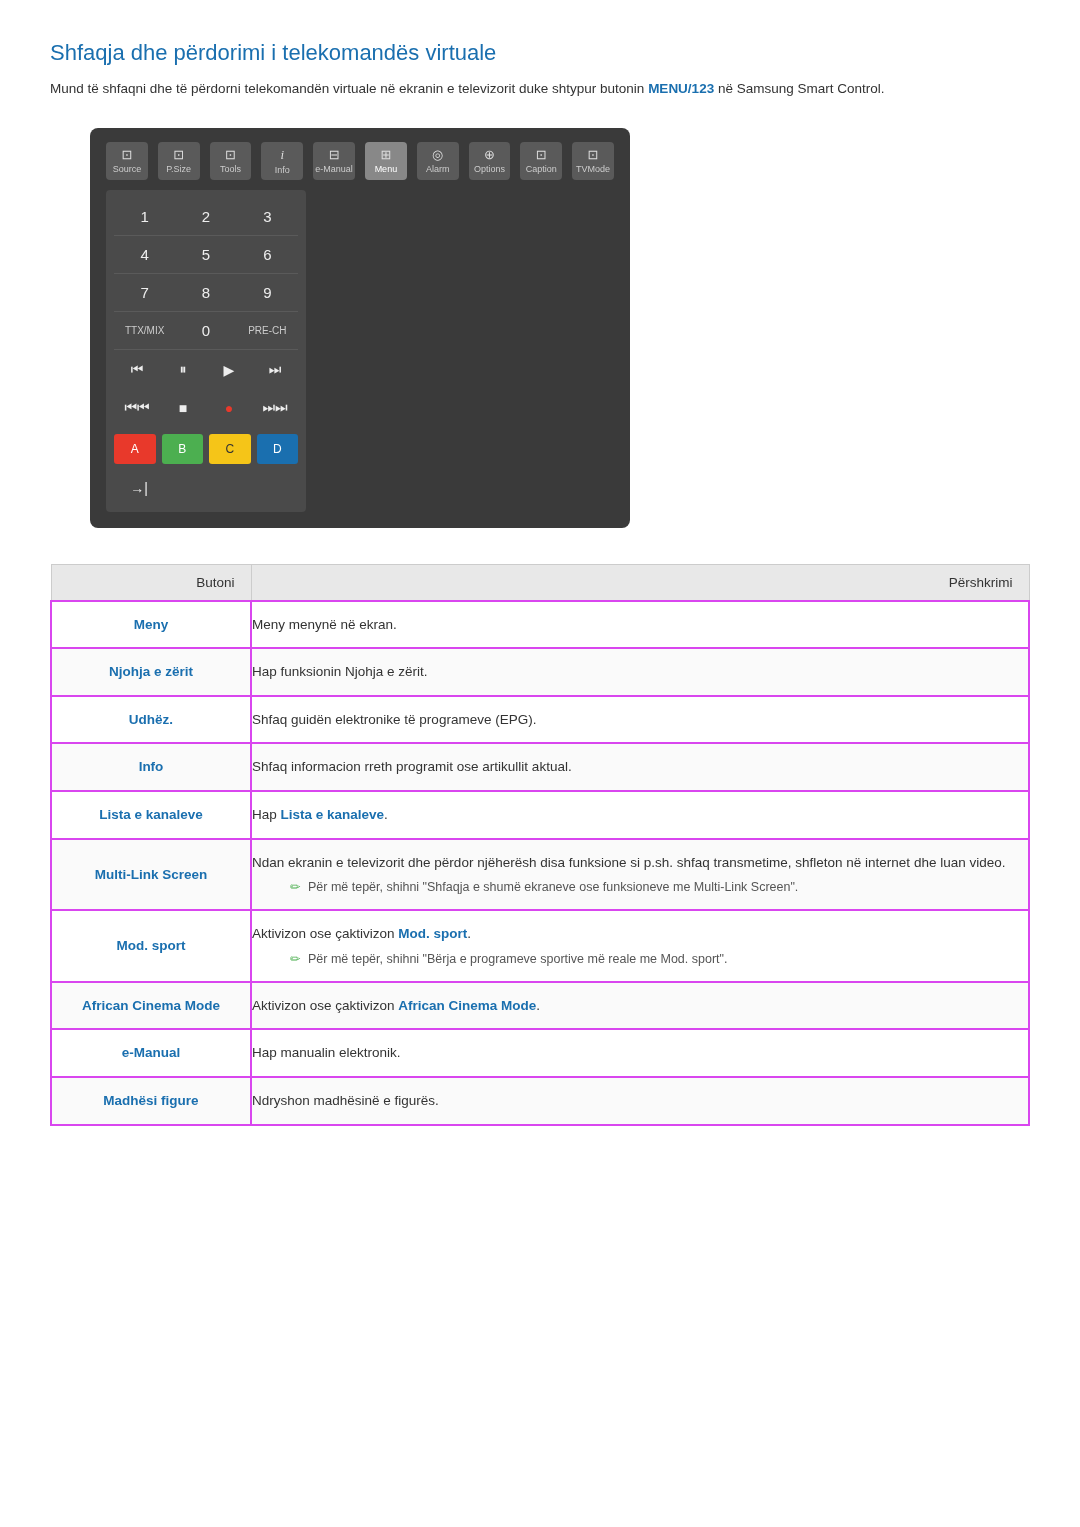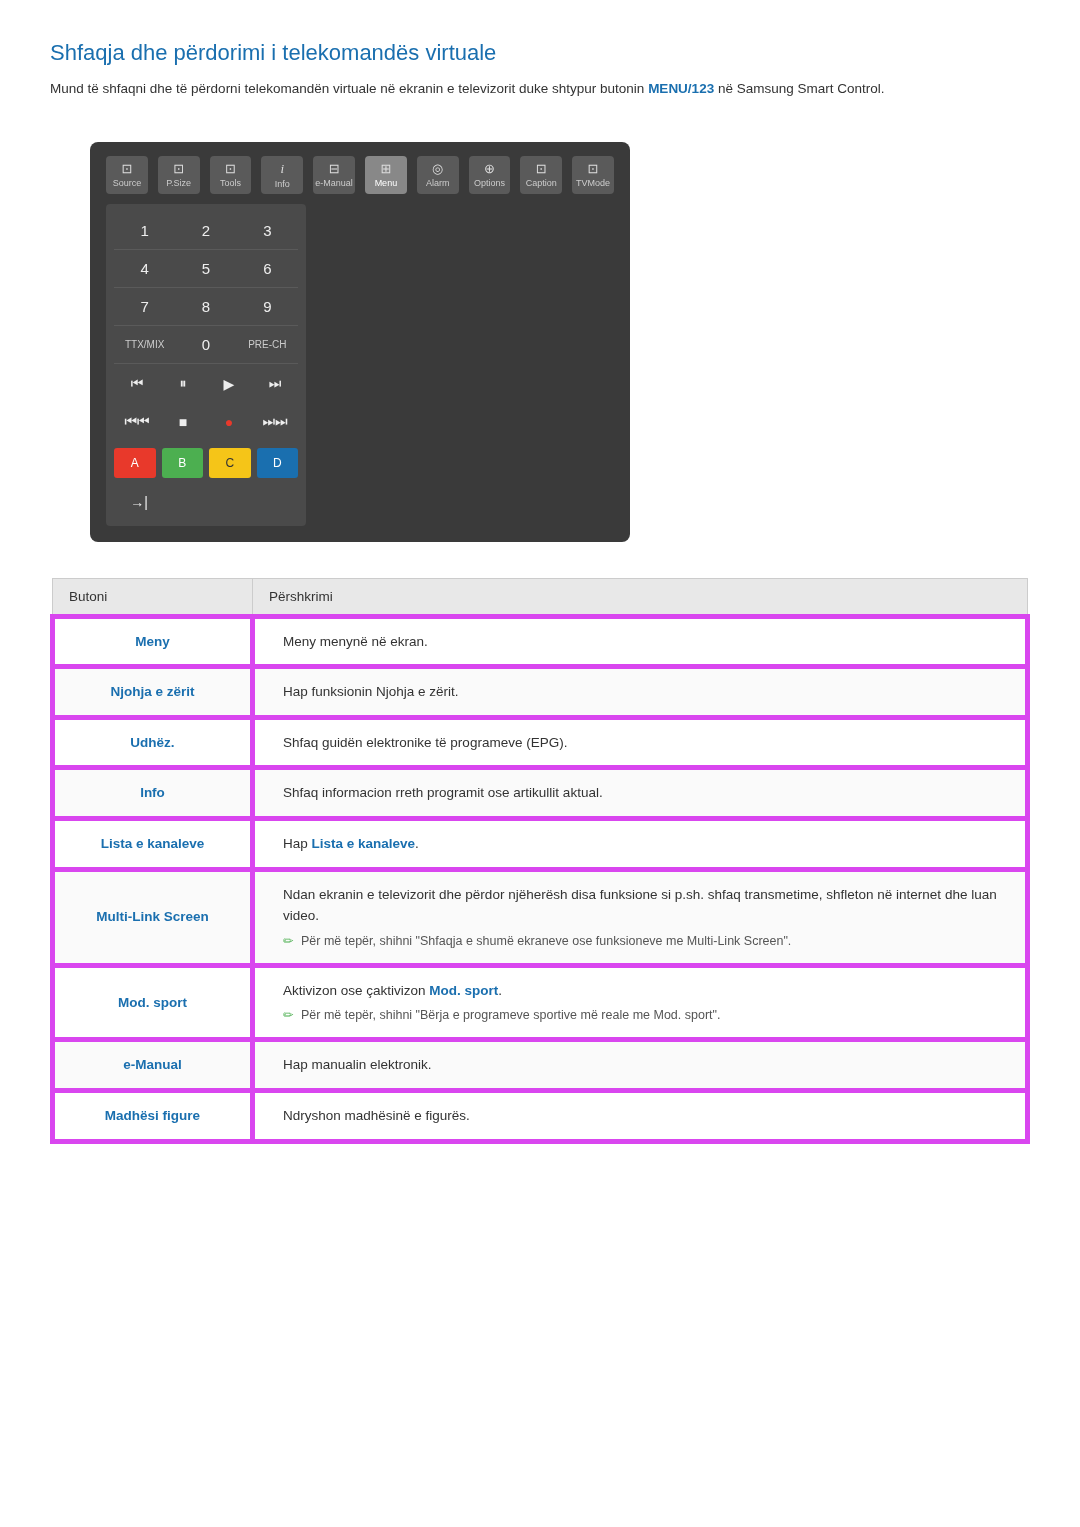--- a/index.html
+++ b/index.html
@@ -16,21 +16,21 @@
     .page-title {
       font-size: 22px;
       font-weight: normal;
       color: #1a6faf;
       margin-bottom: 12px;
     }
 
     .intro-text {
       font-size: 13.5px;
       color: #333;
-      margin-bottom: 42px;
+      margin-bottom: 28px;
       line-height: 1.6;
     }
 
     .intro-text .highlight {
       font-weight: bold;
       color: #1a6faf;
     }
 
     
     .remote-panel {
@@ -166,31 +166,31 @@
       border: 1px solid #ccc;
       margin-top: 10px;
     }
 
     .info-table thead tr th {
       background: #e8e8e8;
       padding: 10px 16px;
       font-size: 13.5px;
       font-weight: 500;
       color: #333;
-      text-align: left;
+      text-align: right;
       border: 1px solid #ccc;
     }
 
     .info-table thead tr th:first-child {
       width: 200px;
     }
 
     .info-table tbody tr td {
-      padding: 12px 28px;
-      border: 5px solid #d946ef;
+      padding: 12px 0;
+      border: 2px solid #d946ef;
       vertical-align: top;
       font-size: 13.5px;
       color: #333;
       line-height: 1.6;
     }
 
     .info-table tbody tr td:first-child {
       text-align: center;
       vertical-align: middle;
       font-weight: 600;
@@ -204,20 +204,21 @@
 
     .link-text {
       color: #1a6faf;
       font-weight: 600;
     }
 
     .note-line {
       font-size: 12.5px;
       color: #555;
       margin-top: 4px;
+      margin-left: 38px;
     }
 
     .note-icon {
       color: #4caf50;
       margin-right: 4px;
     }
   </style>
 </head>
 <body>
 
@@ -365,20 +366,26 @@
 
     <tr>
       <td>Mod. sport</td>
       <td>
         Aktivizon ose çaktivizon <span class="link-text">Mod. sport</span>.
         <div class="note-line"><span class="note-icon">✏</span> Për më tepër, shihni "Bërja e programeve sportive më reale me Mod. sport".</div>
       </td>
     </tr>
 
 
+    <tr>
+      <td>African Cinema Mode</td>
+      <td>
+        Aktivizon ose çaktivizon <span class="link-text">African Cinema Mode</span>.
+      </td>
+    </tr>
 
     <tr>
       <td>e-Manual</td>
       <td>Hap manualin elektronik.</td>
     </tr>
 
     <tr>
       <td>Madhësi figure</td>
       <td>Ndryshon madhësinë e figurës.</td>
     </tr>

